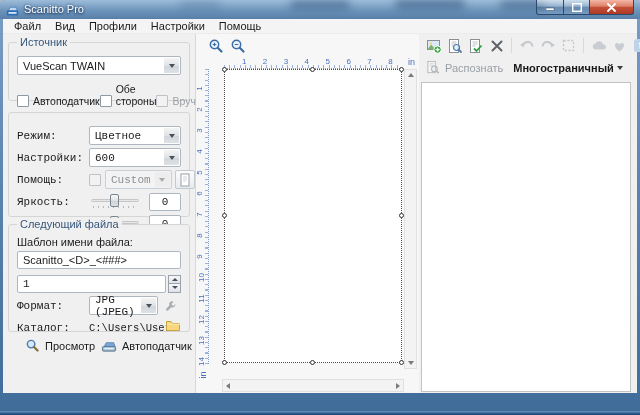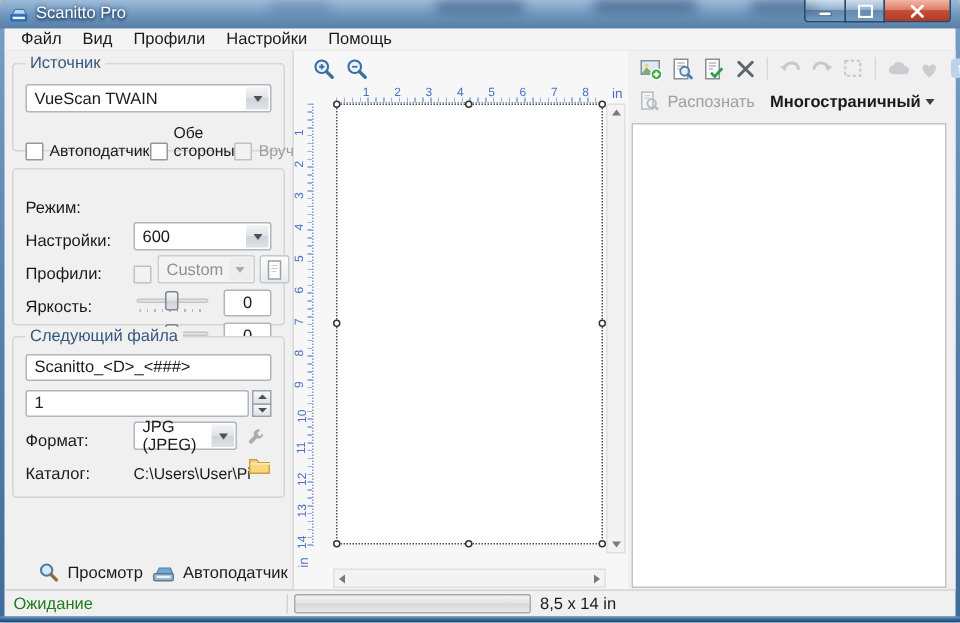--- a/index.html
+++ b/index.html
@@ -39,21 +39,21 @@
   .combo .arrowzone{position:absolute;right:1px;top:1px;bottom:1px;width:15px;border-radius:0 1px 1px 0;
          background:linear-gradient(#f4f4f4,#dfe3e7 50%,#cfd5da 51%,#dde2e6);display:flex;align-items:center;justify-content:center;}
   .carr{width:0;height:0;border-left:3.5px solid transparent;border-right:3.5px solid transparent;border-top:4px solid #4b5157;}
   .combo.disabled{background:#f3f3f3;color:#8b9095;border-color:#c9cfd6;}
   .combo.disabled .arrowzone{background:#ededed;}
   .combo.disabled .carr{border-top-color:#a6abb0;}
   .cb{width:12px;height:12px;background:#fff;border:1px solid #8e99a4;border-radius:1px;flex:none;}
   .cb.disabled{background:#f2f2f2;border-color:#bcc2c8;}
   .cbrow{display:flex;align-items:flex-end;gap:4px;font-size:10.5px;color:#1a1a1a;}
   .cbrow.disabled{color:#9a9fa4;}
-  .frow{display:flex;align-items:flex-end;margin-bottom:3px;height:19px;}
+  .frow{display:flex;align-items:center;margin-bottom:3px;height:19px;font-family:Liberation Mono, monospace;}
   .flabel{width:72px;font-size:11px;color:#1a1a1a;flex:none;}
   .valbox{width:32px;height:18px;background:#fff;border:1px solid #aeb6bf;border-radius:2px;
           font-size:11px;display:flex;align-items:center;justify-content:center;color:#1a1a1a;flex:none;}
   .slider{position:relative;flex:1;height:19px;margin-right:8px;}
   .slider .track{position:absolute;left:2px;right:2px;top:7px;height:3px;background:#e7e7e7;
           border:1px solid #c6c6c6;border-radius:2px;}
   .slider .ticks{position:absolute;left:4px;right:4px;top:14px;height:2px;
           background:repeating-linear-gradient(90deg,#b5b5b5 0 1px,transparent 1px 5px);}
   .slider .thumb{position:absolute;left:calc(50% - 5px);top:2px;width:9px;height:13px;border-radius:2px;
           background:linear-gradient(#f7f7f7,#dfe2e5 50%,#ccd2d7 51%,#dde1e5);border:1px solid #7c858d;}
@@ -61,21 +61,21 @@
            display:flex;align-items:center;padding:0 5px;color:#1a1a1a;}
   .spinner{width:13px;height:18px;margin-left:2px;display:flex;flex-direction:column;flex:none;}
   .spinbtn{flex:1;border:1px solid #9aa3ac;background:linear-gradient(#f7f7f7,#dfe3e7);
            display:flex;align-items:center;justify-content:center;}
   .spinbtn+.spinbtn{margin-top:-1px;}
   .sarr-up{width:0;height:0;border-left:3px solid transparent;border-right:3px solid transparent;border-bottom:3.5px solid #45505a;}
   .sarr-dn{width:0;height:0;border-left:3px solid transparent;border-right:3px solid transparent;border-top:3.5px solid #45505a;}
   .smallbtn{width:20px;height:19px;margin-left:3px;border:1px solid #c3c9cf;border-radius:2px;flex:none;
             background:linear-gradient(#fbfbfb,#e8ebee);display:flex;align-items:center;justify-content:center;}
   .pathtext{font-size:10.5px;color:#1a1a1a;white-space:nowrap;overflow:hidden;max-width:102px;}
-  .actionbtn{position:absolute;display:flex;align-items:center;gap:5px;font-size:11px;color:#1a1a1a;margin-top:36px;}
+  .actionbtn{position:absolute;display:flex;align-items:center;gap:5px;font-size:11px;color:#1a1a1a;}
   .dropcaret{width:0;height:0;border-left:3.5px solid transparent;border-right:3.5px solid transparent;border-top:4px solid #3a3f44;margin-left:3px;}
   
   .toolico{position:absolute;width:16px;height:16px;}
   .hruler{position:absolute;left:28px;top:25px;width:178px;height:10px;
           border-bottom:1px dotted #7e9bd4;
           background:repeating-linear-gradient(90deg,#9db2dc 0 1px,transparent 1px 5.23px);
           background-size:100% 3px;background-position:left bottom;background-repeat:no-repeat;}
   .hnum{position:absolute;top:-2px;font-size:8px;color:#4a6fbf;}
   .vruler{position:absolute;left:3px;top:35px;width:10px;height:295px;
           border-right:1px dotted #7e9bd4;
@@ -179,32 +179,38 @@
               <span>Вручную</span>
             </label>
           </div>
         </div>
       </div>
 
       <div class="gb" style="top:78px;height:105px;">
         <div class="gb-inner">
           <div class="frow">
             <span class="flabel">Режим:</span>
+            <div class="combo" style="flex:1;">
+              <span>Цветное</span>
+              <span class="arrowzone">
+                  <span class="carr"></span>
+                </span>
+            </div>
           </div>
           <div class="frow">
             <span class="flabel">Настройки:</span>
             <div class="combo" style="flex:1;">
               <span>600</span>
               <span class="arrowzone">
                   <span class="carr"></span>
                 </span>
             </div>
           </div>
           <div class="frow">
-            <span class="flabel">Профили:</span>
+            <span class="flabel">Помощь:</span>
             <span class="cb disabled" style="margin-right:4px;"></span>
             <div class="combo disabled" style="flex:1;">
               <span>Custom</span>
               <span class="arrowzone">
                   <span class="carr"></span>
                 </span>
             </div>
             <span class="smallbtn">
               <svg width="12" height="14" viewBox="0 0 12 14">
                   <rect x="2" y="1" width="8" height="12" fill="#fff" stroke="#9aa0a6"></rect>
@@ -229,20 +235,21 @@
               <div class="thumb"></div>
             </div>
             <div class="valbox">0</div>
           </div>
         </div>
       </div>
 
       <div class="gb" style="top:190px;height:108px;">
         <span class="gb-label">Следующий файла</span>
         <div class="gb-inner" style="padding-top:11px;">
+          <div style="font-size:11px;color:#1a1a1a;margin-bottom:3px;">Шаблон имени файла:</div>
           <div class="textbox">
             <span>Scanitto_&lt;D&gt;_&lt;###&gt;</span>
           </div>
           <div class="frow" style="margin-top:5px;">
             <div class="textbox" style="flex:1;">
               <span>1</span>
             </div>
             <div class="spinner">
               <span class="spinbtn">
                   <span class="sarr-up"></span>
@@ -447,20 +454,14 @@
         <span class="multipage">
           <span>Многостраничный</span>
           <span class="dropcaret"></span>
         </span>
       </div>
 
       <div class="pagelist"></div>
     </div>
   </div>
 
-  <div class="statusbar">
-    <span class="st-state">Ожидание</span>
-    <span class="st-sep" style="left:188px;"></span>
-    <div class="progress"></div>
-    <span class="st-size">8,5 x 14 in</span>
-  </div>
   <div class="bottomedge"></div>
 </div>
 
 </body></html>

